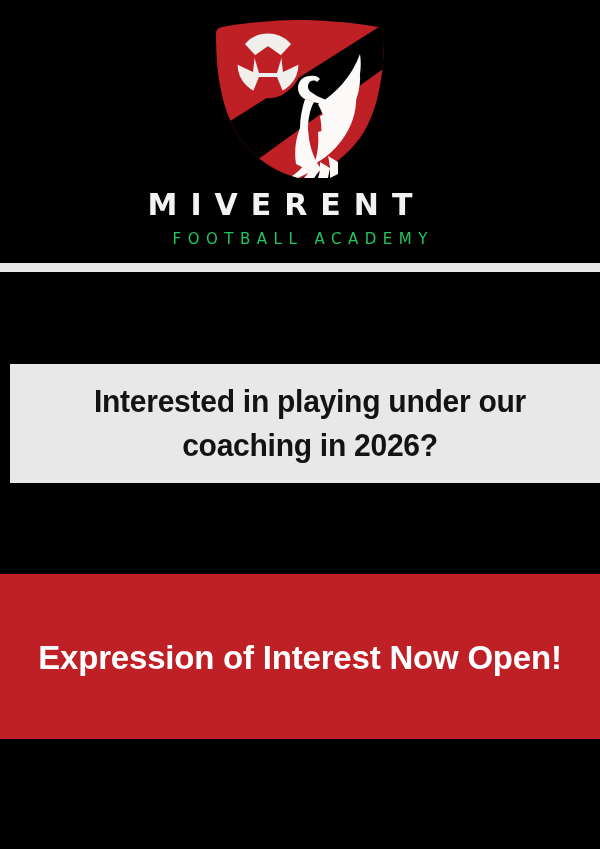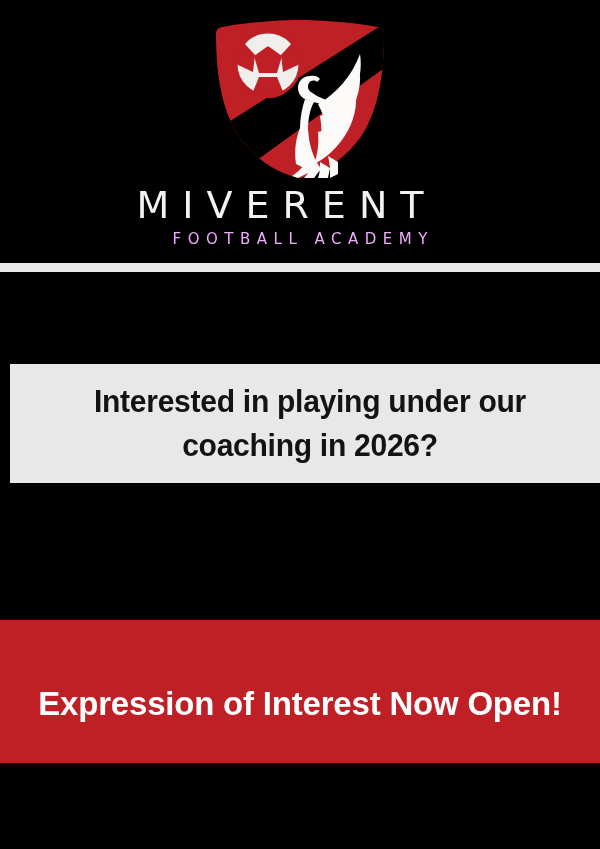--- a/index.html
+++ b/index.html
@@ -44,35 +44,35 @@
   .crest svg { display:block; width:180px; height:158px; }
 
   .wordmark {
     position:absolute;
     top:186px;
     left:0;
     width:560px;
     text-align:center;
     color:#F2F2F2;
     font-family:"DejaVu Sans", sans-serif;
-    font-size:38px;
-    font-weight:400;
+    font-size:30px;
+    font-weight:700;
     letter-spacing:13px;
     text-indent:13px;
     line-height:38px;
     white-space:nowrap;
   }
 
   .subwordmark {
     position:absolute;
     top:230px;
     left:0;
     width:600px;
     text-align:center;
-    color:#f0abfc;
+    color:#22c55e;
     font-family:"DejaVu Sans", sans-serif;
     font-size:15px;
     font-weight:400;
     letter-spacing:6.5px;
     text-indent:6.5px;
     line-height:18px;
     white-space:nowrap;
   }
 
   
@@ -123,21 +123,21 @@
   .gap-two {
     position:absolute;
     top:483px; left:0;
     width:600px; height:115px;
     background:#000000;
   }
 
   
   .cta-band {
     position:absolute;
-    top:620px; left:0;
+    top:574px; left:0;
     width:600px;
     height:165px;
     background:#BE2026;
     display:flex;
     align-items:center;
     justify-content:center;
   }
 
   .cta-text {
     display:block;

